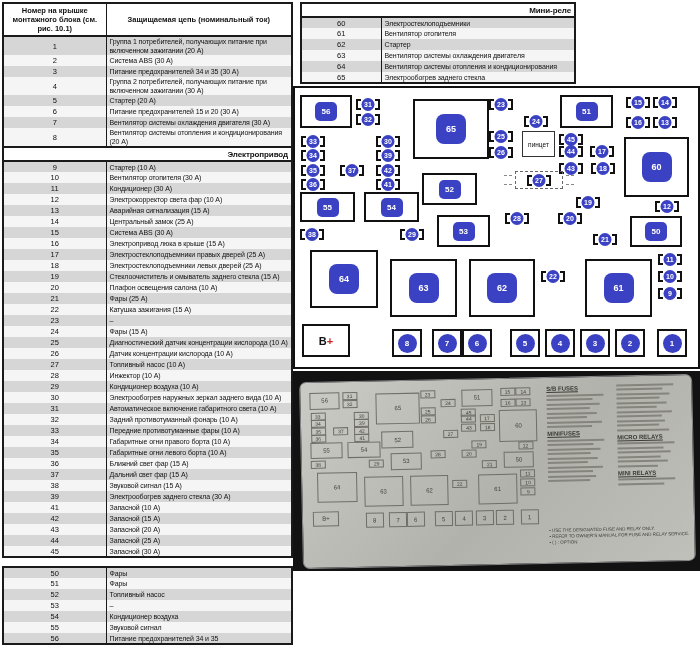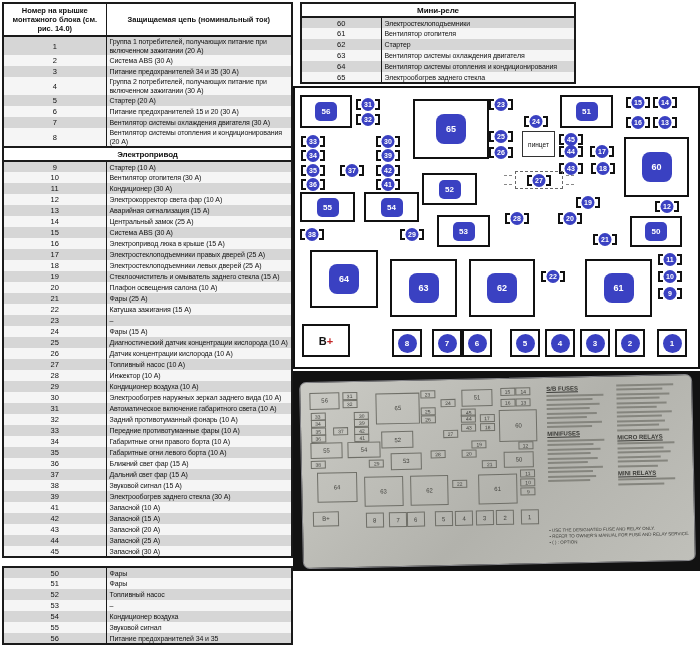--- a/index.html
+++ b/index.html
@@ -8,21 +8,21 @@
          font-family:"Liberation Sans",sans-serif;color:#111;}
   table{border-collapse:collapse;table-layout:fixed;}
   .tbl{position:absolute;background:#fff;border:2px solid #1a1a1a;}
   .tbl th{font-size:7.5px;font-weight:bold;text-align:center;vertical-align:middle;
           border-left:1px solid #1a1a1a;padding:1px 2px;line-height:9px;}
   .tbl td{font-size:7px;letter-spacing:-0.1px;vertical-align:middle;line-height:9px;
           padding:0 3px;border-left:1px solid #1a1a1a;overflow:hidden;}
   .tbl td:first-child,.tbl th:first-child{border-left:none;}
   td.num{text-align:center;font-size:7.5px;letter-spacing:0;}
   tr.g{background:#d6d6d6;} tr.w{background:#f5f5f5;}
-  tr.sec td{background:#fff;font-size:8px;font-weight:bold;text-align:center;
+  tr.sec td{background:#fff;font-size:8px;font-weight:bold;text-align:right;
             border-top:2px solid #1a1a1a;border-bottom:2px solid #1a1a1a;height:12px;}
   thead tr{height:33px;border-bottom:2px solid #1a1a1a;}
   tbody tr{height:11px;}
   .left{left:2px;top:2px;width:291px;}
   .micro{left:2px;top:566px;width:291px;}
   .mini{left:300px;top:2px;width:276px;}
 
   .diagram{position:absolute;left:293px;top:86px;width:407px;height:283px;background:#fff;
            border:2px solid #111;box-sizing:border-box;}
   .relay{position:absolute;background:#fff;border:2px solid #111;display:flex;
@@ -68,21 +68,21 @@
 
 <div class="sheet">
 
   <table class="tbl left">
     <colgroup>
         <col style="width:103px">
         <col>
       </colgroup>
     <thead>
       <tr>
-        <th>Номер на крышке монтажного блока (см. рис. 14.0)</th>
+        <th>Номер на крышке монтажного блока (см. рис. 10.1)</th>
         <th>Защищаемая цепь (номинальный ток)</th>
       </tr>
     </thead>
     <tbody id="left-body">
         <tr class="g">
           <td class="num">1</td>
           <td>Группа 1 потребителей, получающих питание при включенном зажигании (20 А)</td>
         </tr>
         <tr class="w">
           <td class="num">2</td>

